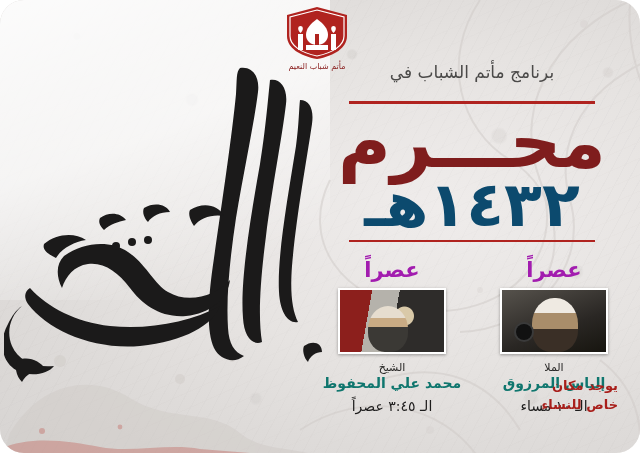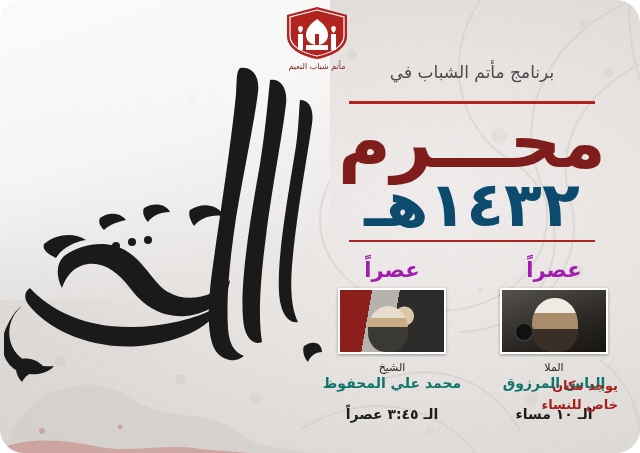--- a/index.html
+++ b/index.html
@@ -207,24 +207,24 @@
     font-size: 11px;
   }
   .speaker-name {
     color: #0f766e;
     font-size: 14px;
     font-weight: bold;
     line-height: 1.25;
     margin-top: 1px;
   }
   .speaker-time {
-    margin-top: 13px;
+    margin-top: 5px;
     color: #1d1c1c;
     font-size: 14px;
-    font-weight: bold;
+    font-weight: normal;
   }
 
   
   .calligraphy {
     position: absolute;
     right: 318px;
     top: 60px;
     width: 318px;
     height: 330px;
     pointer-events: none;

